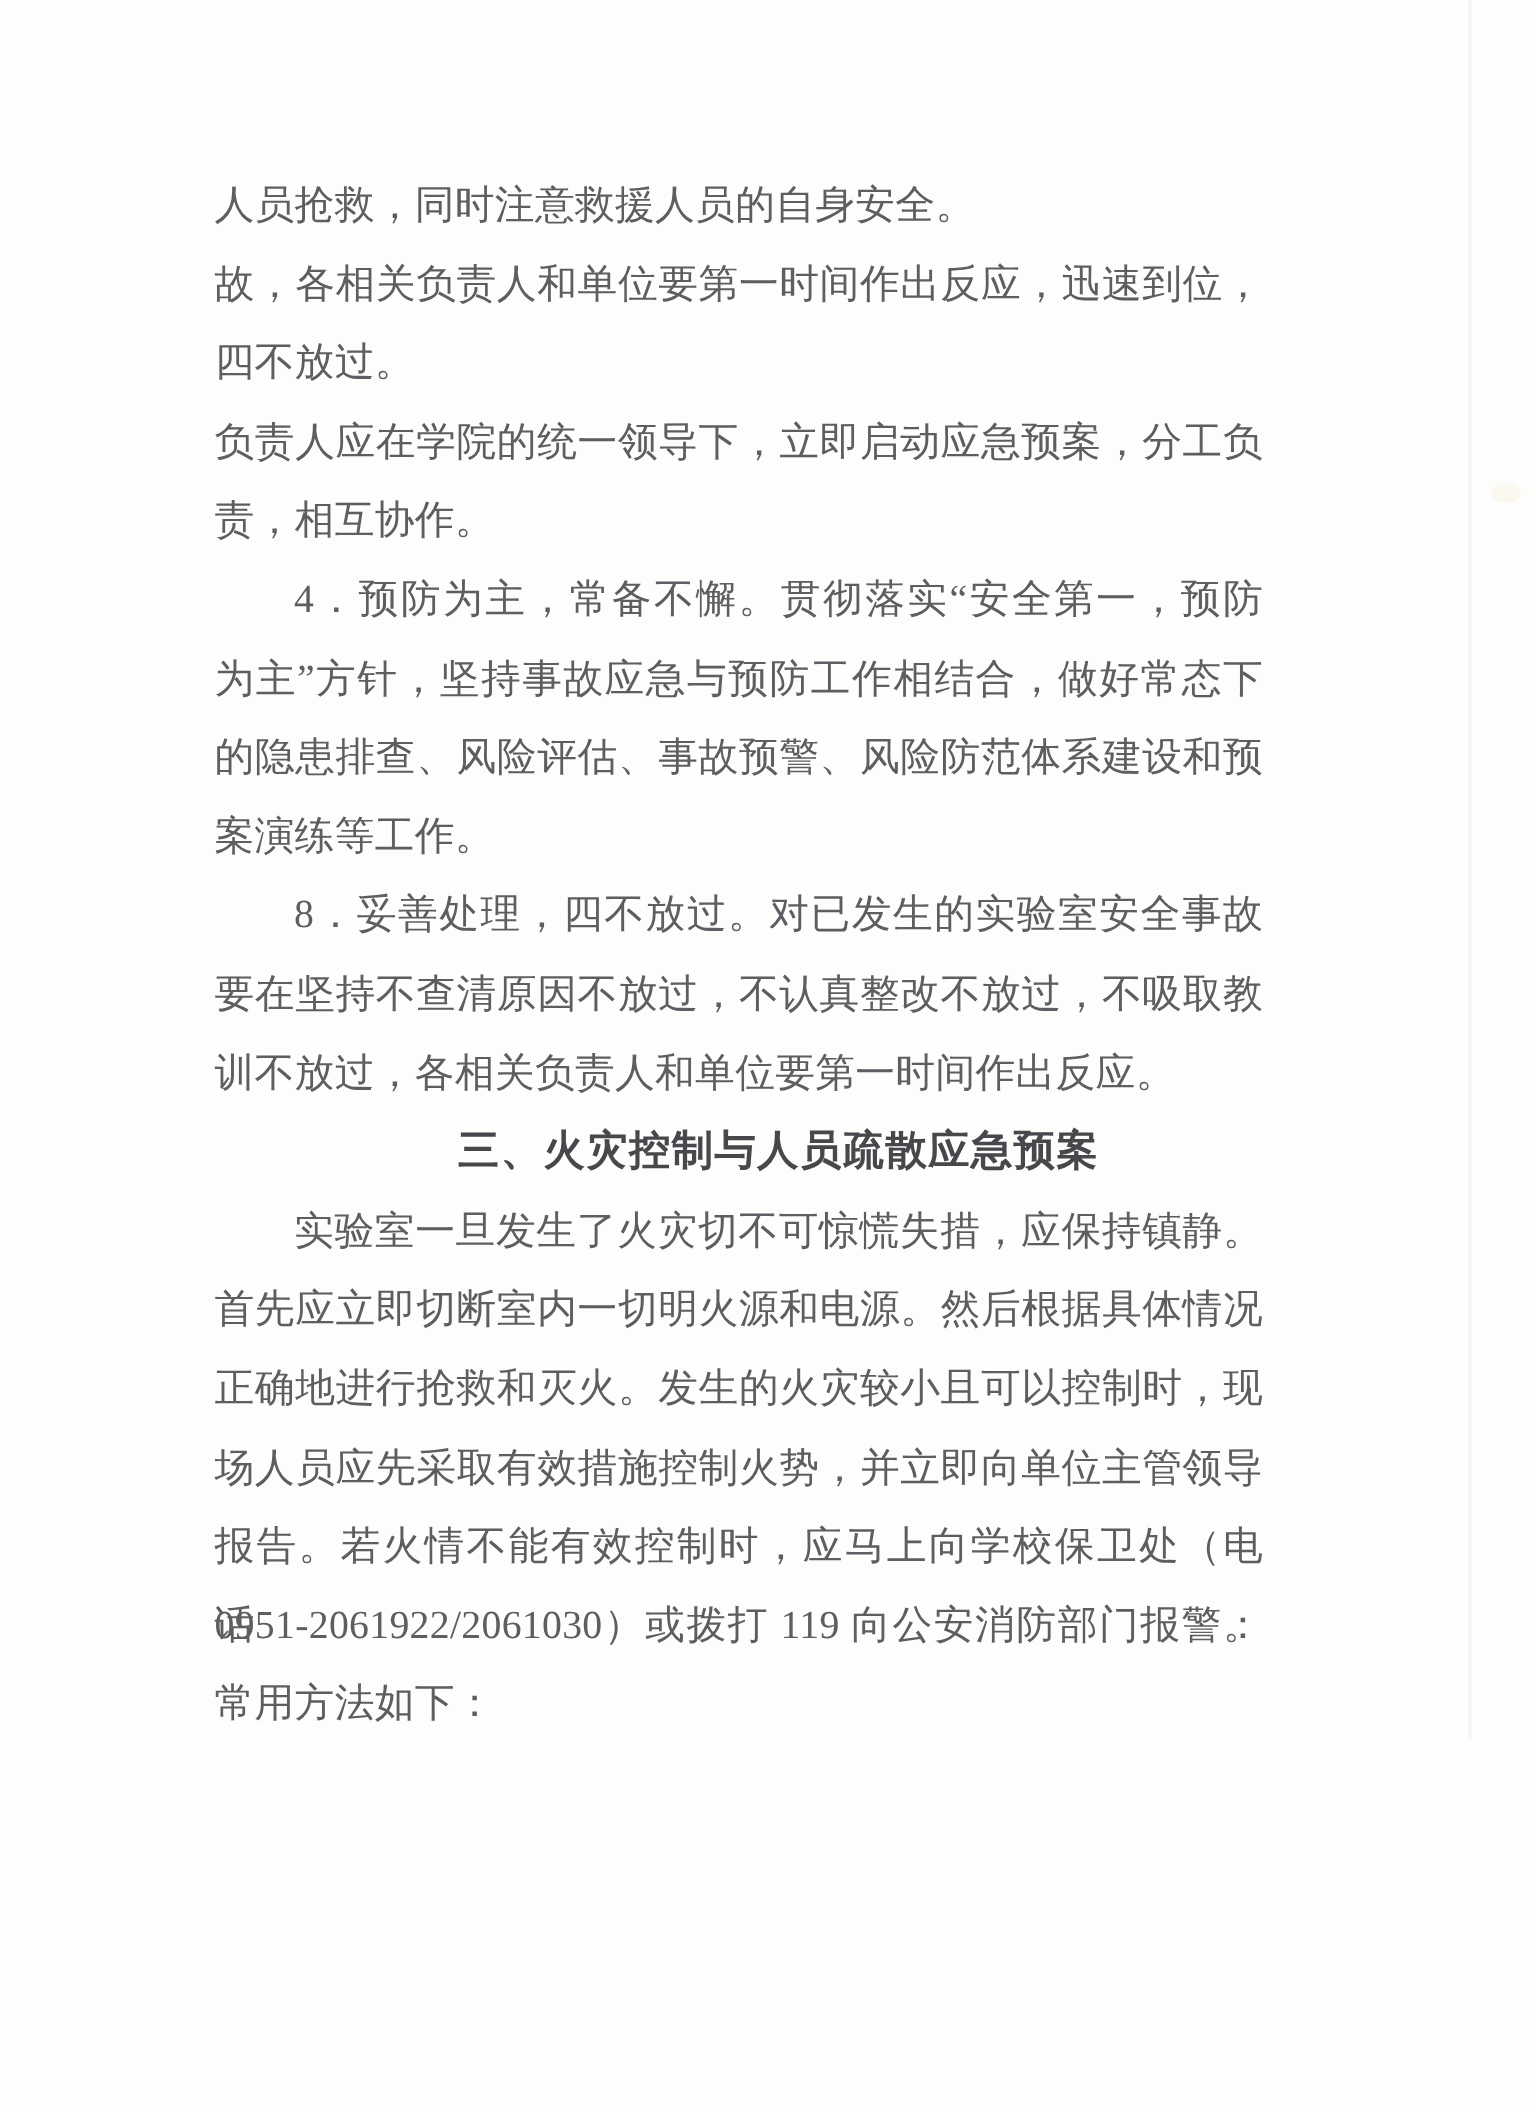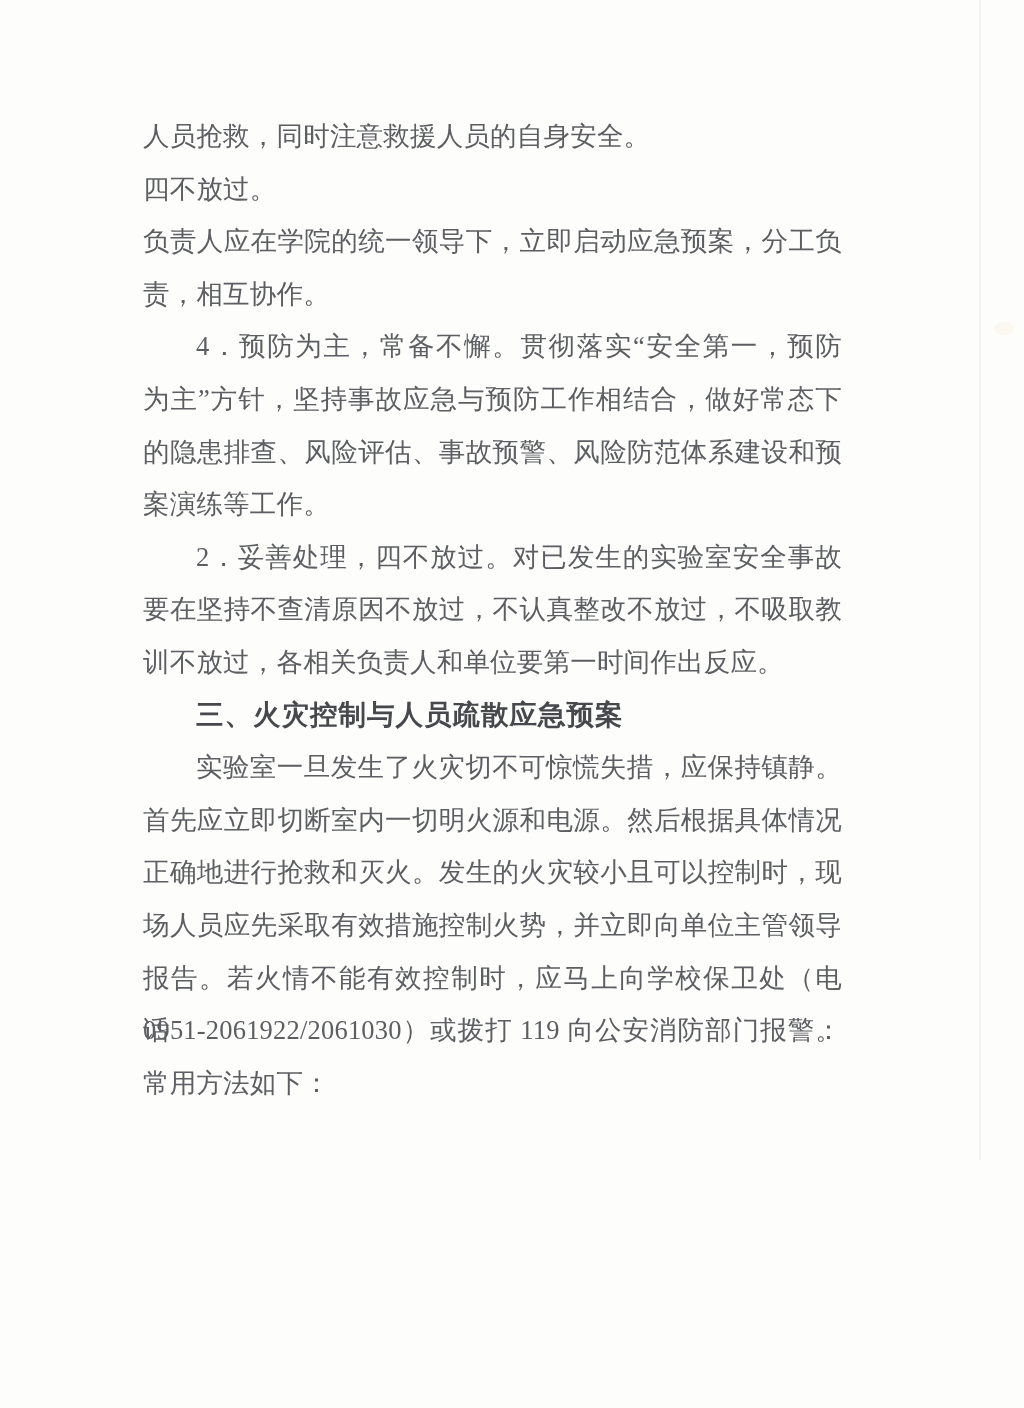--- a/index.html
+++ b/index.html
@@ -30,20 +30,21 @@
     text-align: left;
     white-space: normal;
     overflow: visible;
   }
   .line.fill {
     text-align: justify;
     text-align-last: justify;
   }
   .line.indent {
     text-indent: 53px;
+    text-align: center;
   }
   .line.heading {
     font-family: "Liberation Sans", "DejaVu Sans", sans-serif;
     font-weight: 700;
     font-size: 27.5px;
     color: #46484c;
     letter-spacing: 1px;
   }
   
   .scan-vline {
@@ -63,28 +64,29 @@
   .speck.s2 { left: 59px;  top: 1321px; width: 5px;  height: 5px;  background: #ebebe9; }
   .speck.s3 { left: 176px; top: 1362px; width: 12px; height: 7px;  background: #f4f4f1; }
 </style>
 </head>
 <body>
 
 <div class="page">
 
   <div class="textblock">
     <div class="line">人员抢救，同时注意救援人员的自身安全。</div>
+    <div class="line fill">故，各相关负责人和单位要第一时间作出反应，迅速到位，</div>
     <div class="line">四不放过。</div>
     <div class="line fill">负责人应在学院的统一领导下，立即启动应急预案，分工负</div>
     <div class="line">责，相互协作。</div>
     <div class="line fill indent">4．预防为主，常备不懈。贯彻落实“安全第一，预防</div>
     <div class="line fill">为主”方针，坚持事故应急与预防工作相结合，做好常态下</div>
     <div class="line fill">的隐患排查、风险评估、事故预警、风险防范体系建设和预</div>
     <div class="line">案演练等工作。</div>
-    <div class="line fill indent">2．妥善处理，四不放过。对已发生的实验室安全事故</div>
+    <div class="line fill indent">8．妥善处理，四不放过。对已发生的实验室安全事故</div>
     <div class="line fill">要在坚持不查清原因不放过，不认真整改不放过，不吸取教</div>
     <div class="line">训不放过，各相关负责人和单位要第一时间作出反应。</div>
     <div class="line heading indent">三、火灾控制与人员疏散应急预案</div>
     <div class="line fill indent">实验室一旦发生了火灾切不可惊慌失措，应保持镇静。</div>
     <div class="line fill">首先应立即切断室内一切明火源和电源。然后根据具体情况</div>
     <div class="line fill">正确地进行抢救和灭火。发生的火灾较小且可以控制时，现</div>
     <div class="line fill">场人员应先采取有效措施控制火势，并立即向单位主管领导</div>
     <div class="line fill">报告。若火情不能有效控制时，应马上向学校保卫处（电话：</div>
     <div class="line fill">0951-2061922/2061030）或拨打 119 向公安消防部门报警。</div>
     <div class="line">常用方法如下：</div>

